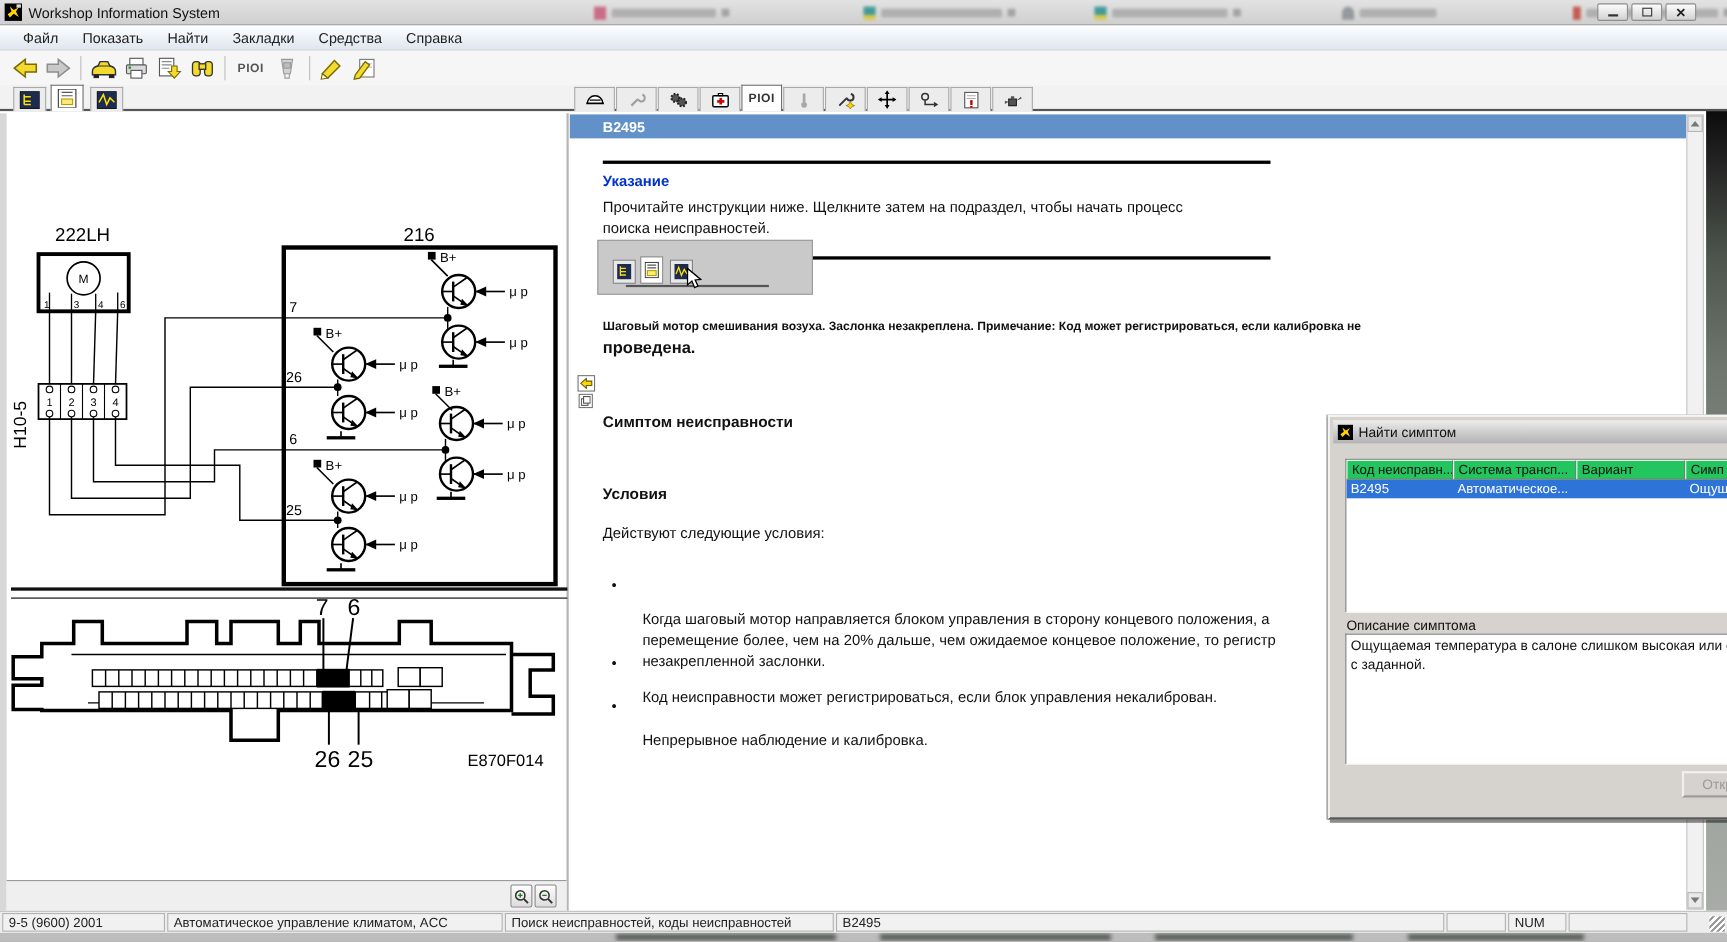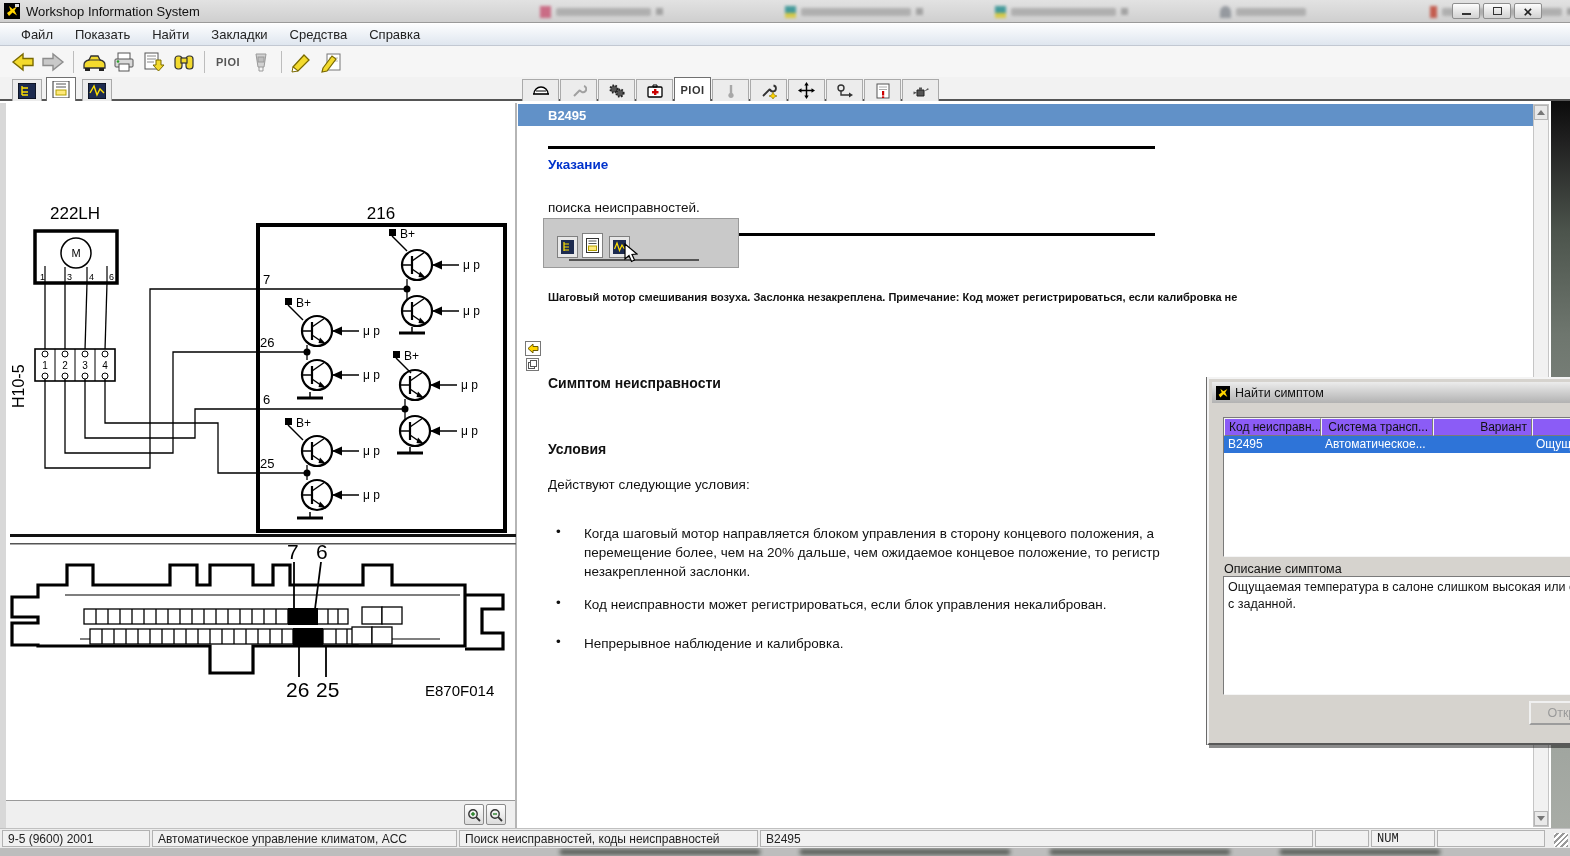--- a/index.html
+++ b/index.html
@@ -60,42 +60,42 @@
   .t14{font-size:13.5px;color:#111;white-space:nowrap;line-height:19px;}
   .bold{font-weight:bold;}
   .note-box{position:absolute;left:30px;top:20px;width:607px;height:90px;
     border-top:3px solid #000;border-bottom:3px solid #000;}
   .note-title{position:absolute;left:0;top:8px;font-size:13.5px;font-weight:bold;color:#0033cc;}
   .gray-box{position:absolute;left:25px;top:92px;width:196px;height:50px;background:#c9c9c9;border:1px solid #9a9a9a;}
   .mini-tab{position:absolute;width:21px;height:22px;background:#e8e8e8;border:1px solid #808080;
     display:flex;align-items:center;justify-content:center;}
   .margin-ic{position:absolute;background:#fff;border:1px solid #777;display:flex;align-items:center;justify-content:center;}
   .bullet-dot{position:absolute;left:38px;font-size:13.5px;color:#111;}
-  .bul-lines{position:absolute;left:66px;}
+  .bul-lines{position:absolute;left:66px;margin-top:29px;}
 
   
   .scrollbar{position:absolute;left:1533px;top:104px;width:16px;height:723px;background:#f1f1f1;border:1px solid #c5c5c5;}
   .sb-btn{position:absolute;left:0;width:14px;height:15px;background:#e9e9e9;border:1px solid #b5b5b5;
     display:flex;align-items:center;justify-content:center;}
   .tri-up{width:0;height:0;border-left:4px solid transparent;border-right:4px solid transparent;border-bottom:5px solid #777;}
   .tri-down{width:0;height:0;border-left:4px solid transparent;border-right:4px solid transparent;border-top:5px solid #777;}
   .bg-sliver{position:absolute;left:1551px;top:101px;width:19px;height:727px;
     background:linear-gradient(#0c0c0c 0%,#222 6%,#4c544c 18%,#6e766e 32%,#8a908a 55%,#9aa09a 80%,#a8aca6 100%);}
 
   
   .popup{position:absolute;left:1207px;top:377px;width:430px;height:368px;background:#d6d3ce;
     border:2px solid;border-color:#f4f4f4 #585858 #585858 #f4f4f4;box-shadow:2px 3px 0 rgba(0,0,0,.45), -1px 0 0 #6a6a6a;}
   .popup-title{position:absolute;left:3px;top:3px;right:3px;height:21px;
     background:linear-gradient(#ececec,#b2b2b2);display:flex;align-items:center;gap:5px;padding-left:4px;}
   .popup-title span{font-size:12.5px;font-weight:normal;color:#111;}
   .sunken{background:#fff;border:1px solid;border-color:#7a7a7a #f5f5f5 #f5f5f5 #7a7a7a;}
   .ptable{position:absolute;left:14px;top:38px;width:414px;height:140px;overflow:hidden;}
   .pt-head{display:flex;height:18px;}
-  .pt-hc{background:#8b5cf6;border:1px solid;border-color:#f5f5f5 #7a7a7a #7a7a7a #f5f5f5;
-    font-size:12px;color:#111;padding:1px 4px;white-space:nowrap;overflow:hidden;text-align:right;}
+  .pt-hc{background:#22c55e;border:1px solid;border-color:#f5f5f5 #7a7a7a #7a7a7a #f5f5f5;
+    font-size:12px;color:#111;padding:1px 4px;white-space:nowrap;overflow:hidden;}
   .pt-row{display:flex;height:17px;background:#2e74d8;color:#fff;}
   .pt-c{font-size:12px;padding:1px 4px;white-space:nowrap;overflow:hidden;}
   .pdesc-label{position:absolute;left:15px;top:183px;font-size:12.5px;color:#111;}
   .pdesc{position:absolute;left:14px;top:197px;width:414px;height:119px;padding:2px 4px;}
   .pdesc div{font-size:12.5px;color:#111;white-space:nowrap;line-height:17px;}
   .pbtn{position:absolute;left:320px;top:322px;width:86px;height:24px;background:#d6d3ce;
     border:2px outset #f0f0f0;color:#9a9a9a;font-size:12.5px;display:flex;align-items:center;justify-content:center;}
 
   
   .statusbar{position:absolute;left:0;top:828px;width:1570px;height:20px;background:#ededed;
@@ -516,20 +516,21 @@
   </div>
 
   <div class="doc-header">
     <span>B2495</span>
   </div>
 
   <div class="doc-body">
 
     <div class="note-box">
       <div class="note-title">Указание</div>
+      <div class="t14" style="position:absolute;left:0;top:30px;">Прочитайте инструкции ниже. Щелкните затем на подраздел, чтобы начать процесс</div>
       <div class="t14" style="position:absolute;left:0;top:49px;">поиска неисправностей.</div>
     </div>
 
     <div class="gray-box">
       <div class="mini-tab" style="left:13px;top:17px;">
         <svg width="13" height="14" viewBox="0 0 13 14">
             <rect width="13" height="14" fill="#1d2b4f"></rect>
             <path d="M3,2 v9 M3,4 h5 M3,7 h5 M3,10 h5" stroke="#ffe000" stroke-width="1.2" fill="none"></path>
           </svg>
       </div>
@@ -548,20 +549,21 @@
           </svg>
       </div>
       <div style="position:absolute;left:25px;top:40px;width:130px;height:2px;background:#555;"></div>
       <svg style="position:absolute;left:80px;top:24px;" width="14" height="20" viewBox="0 0 14 20">
         <path d="M1,1 L1,16 L5,12.5 L7.5,18.5 L10.5,17 L8,11.5 L13,11 Z" fill="#fff" stroke="#000" stroke-width="1.2"></path>
       </svg>
     </div>
 
     <div style="position:absolute;left:30px;top:162px;">
       <div class="t14 bold" style="font-size:11px;text-align:right;">Шаговый мотор смешивания возуха. Заслонка незакреплена. Примечание: Код может регистрироваться, если калибровка не</div>
+      <div class="t14 bold" style="font-size:15px;">проведена.</div>
     </div>
 
     <div class="margin-ic" style="left:7px;top:215px;width:16px;height:15px;">
       <svg width="12" height="11" viewBox="0 0 12 11">
           <polygon points="1,5.5 6,1 6,3.5 11,3.5 11,7.5 6,7.5 6,10" fill="#ffd400" stroke="#6a5a00" stroke-width="1"></polygon>
         </svg>
     </div>
     <div class="margin-ic" style="left:8px;top:232px;width:13px;height:13px;">
       <svg width="9" height="9" viewBox="0 0 9 9">
           <rect x="0.5" y="2.5" width="6" height="6" fill="#fff" stroke="#555"></rect>
@@ -631,21 +633,21 @@
 
     <div class="pbtn">Открыть</div>
   </div>
 
   <div class="statusbar">
     <div class="seg" style="width:148px;">9-5 (9600) 2001</div>
     <div class="seg" style="width:305px;">Автоматическое управление климатом, ACC</div>
     <div class="seg" style="width:299px;">Поиск неисправностей, коды неисправностей</div>
     <div class="seg" style="width:553px;">B2495</div>
     <div class="seg" style="width:54px;"></div>
-    <div class="seg" style="width:64px;font-family:Liberation Mono, monospace;">NUM</div>
+    <div class="seg" style="width:53px;">NUM</div>
     <div class="seg" style="width:108px;"></div>
     <div class="grip"></div>
   </div>
 
   <div class="taskbar-sliver">
     <span class="tb-blob" style="left:560px;width:200px;"></span>
     <span class="tb-blob" style="left:800px;width:210px;"></span>
     <span class="tb-blob" style="left:1050px;width:180px;"></span>
     <span class="tb-blob" style="left:1280px;width:160px;"></span>
   </div>

